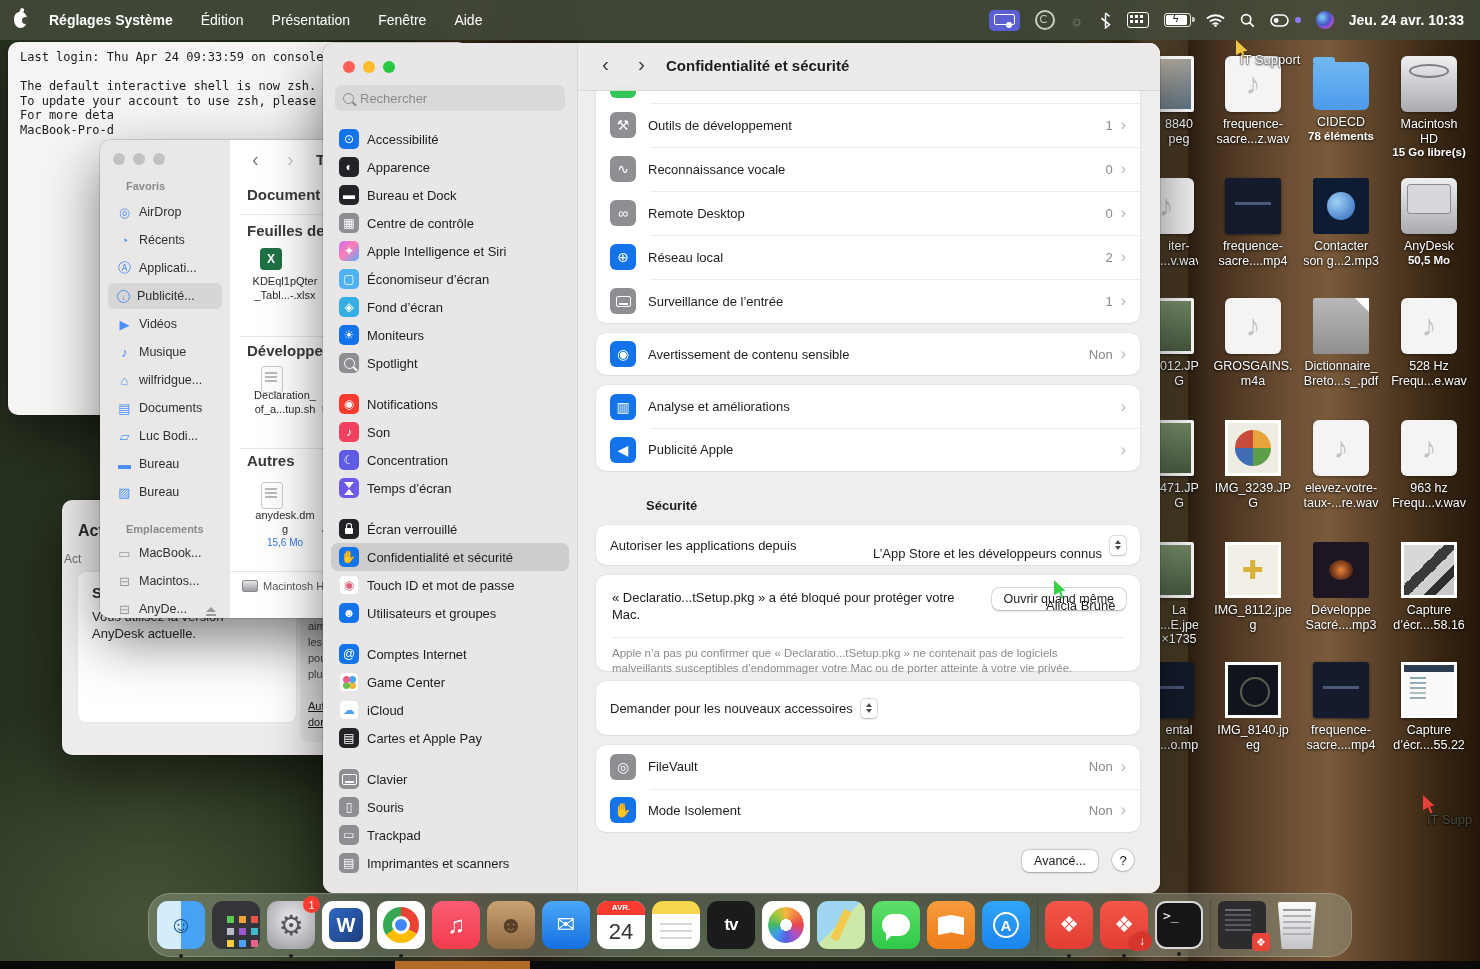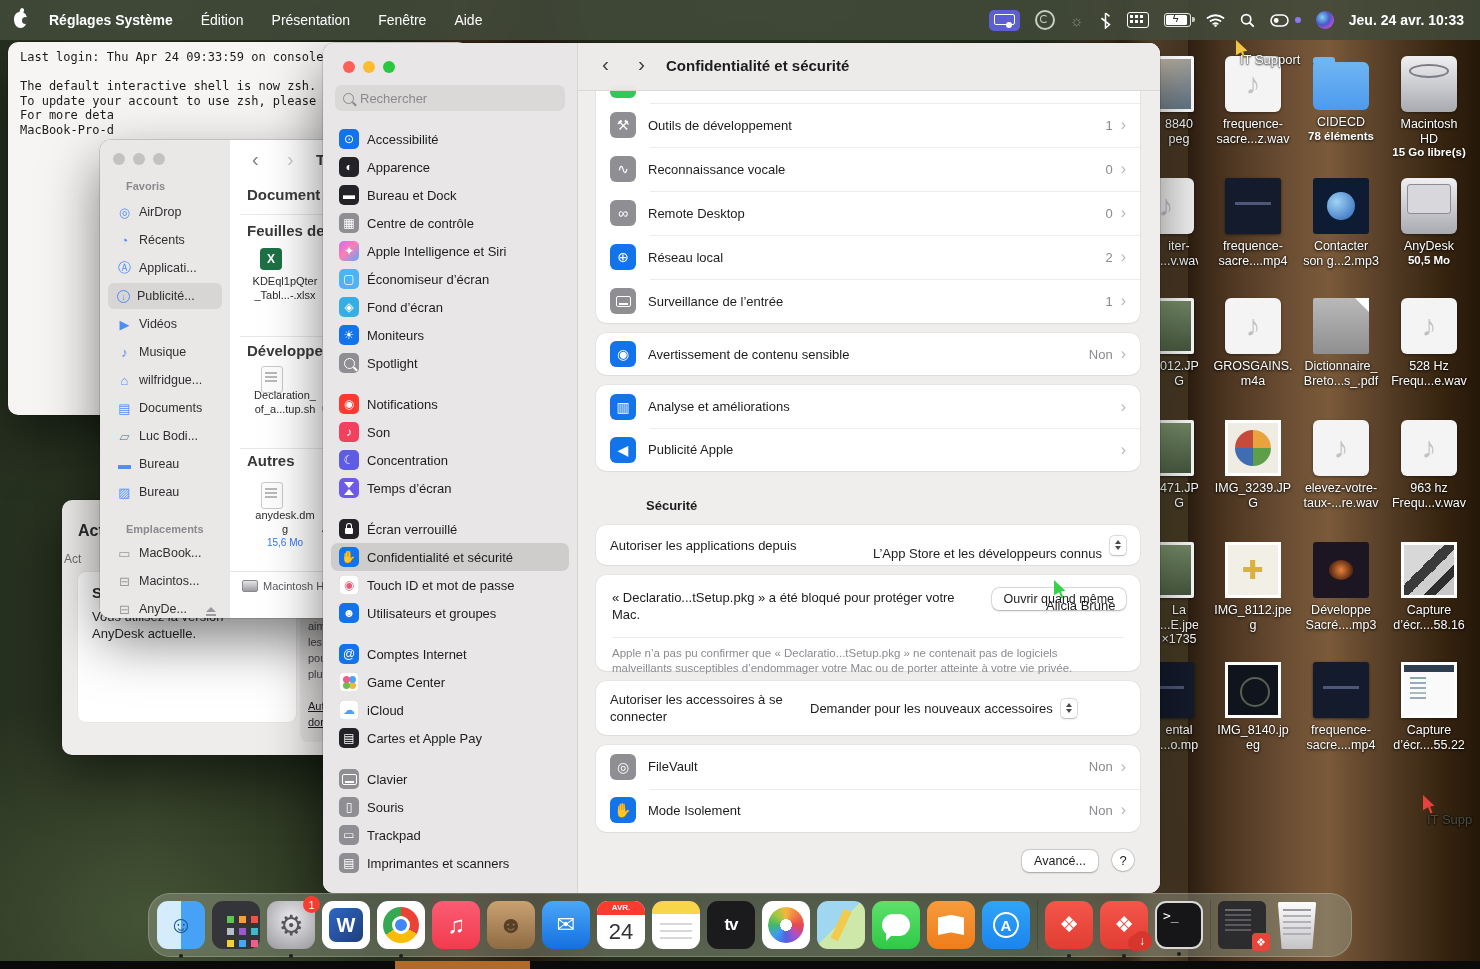--- a/index.html
+++ b/index.html
@@ -611,21 +611,20 @@
         </div>
       </div>
       <div class="card" style="top: 532px; height: 96px;">
         <div id="blocked-msg">« Declaratio...tSetup.pkg » a été bloqué pour protéger votre Mac.</div>
         <span class="btn" id="blocked-btn">Ouvrir quand même</span>
         <div id="blocked-sep"></div>
         <div id="blocked-note">Apple n’a pas pu confirmer que « Declaratio...tSetup.pkg » ne contenait pas de logiciels malveillants susceptibles d’endommager votre Mac ou de porter atteinte à votre vie privée.</div>
       </div>
       <div class="card" style="top: 638px; height: 54px;">
         <div class="row" style="height: 54px;">
-          <span class="row-lb" style="max-width: 200px; line-height: 17px;">Autoriser les accessoires à se connecter</span>
           <span class="row-val" style="color: rgb(29, 29, 31);">Demander pour les nouveaux accessoires</span>
           <span class="stp">
             <i class="up"></i>
             <i class="dn"></i>
           </span>
         </div>
       </div>
       <div class="card" style="top: 702px; height: 87px;">
         <div class="row" style="height: 43.5px;">
           <span class="row-ic" style="background: rgb(142, 142, 147);">◎</span>

